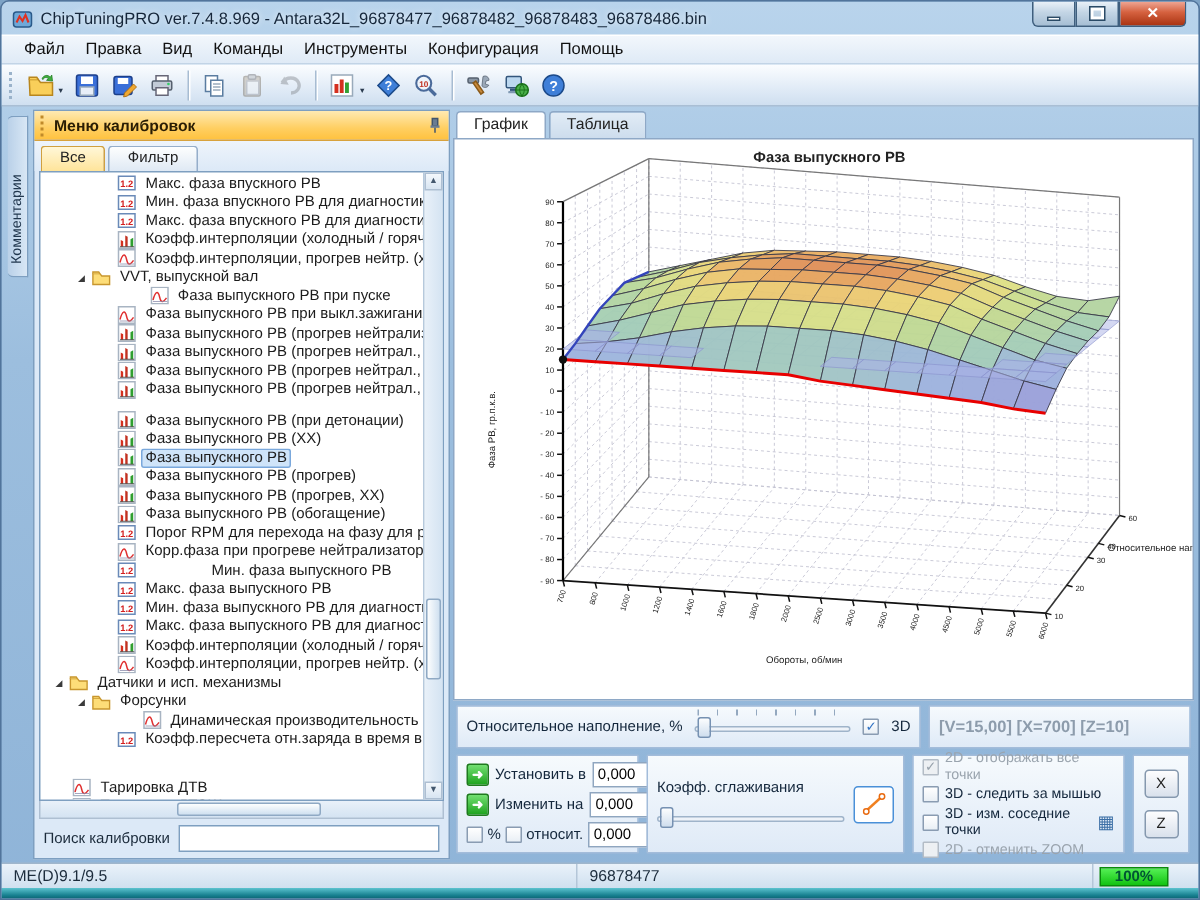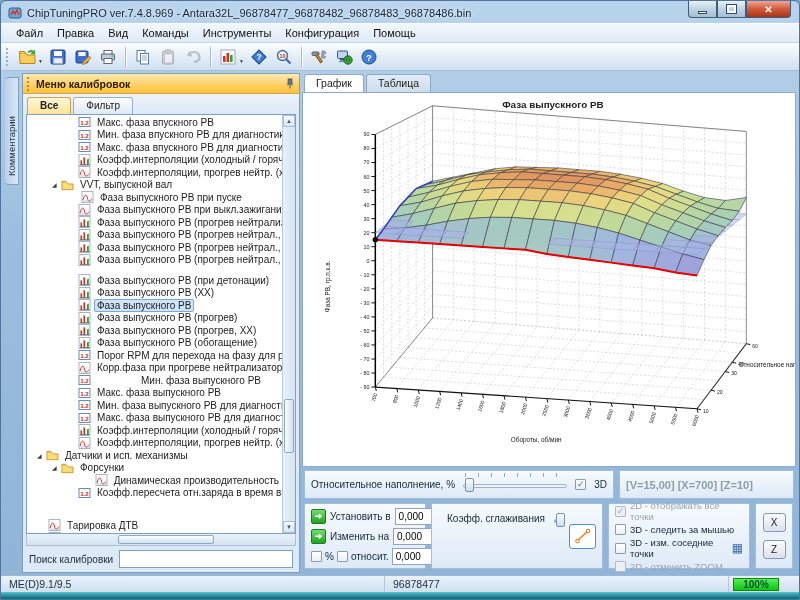--- a/index.html
+++ b/index.html
@@ -28,21 +28,21 @@
 .work{flex:1;display:flex;padding:2px 3px;gap:2px;min-height:0}
 .leftstrip{width:16px;flex:0 0 16px;display:flex;flex-direction:column;align-items:center;padding-top:4px}
 .vtab{writing-mode:vertical-rl;transform:rotate(180deg);font-size:9.5px;color:#21374e;background:linear-gradient(90deg,#d8e7f5,#b9d0e8);border:1px solid #7e9fc0;border-right:none;border-radius:0 4px 4px 0;padding:8px 1px;height:108px}
 
 .sidebar{width:278px;flex:0 0 278px;display:flex;flex-direction:column;background:#dce9f7;border:1px solid #7e9fc0;min-height:0}
 .sb-header{height:20px;flex:0 0 20px;display:flex;align-items:center;background:linear-gradient(#ffeab2,#ffcf62 60%,#ffc23f);border-bottom:1px solid #d8a23c;padding:0 4px}
 .sb-grip{width:4px;height:14px;border-left:2px dotted #c08a2a;margin-right:5px}
 .sb-title{font-size:10.5px;font-weight:bold;color:#2a1d04;flex:1}
 .sb-tabs{height:20px;flex:0 0 20px;display:flex;align-items:flex-end;padding:2px 4px 0 4px;gap:2px;background:linear-gradient(#eef4fb,#dce9f7)}
 .sbtab{font-size:10px;color:#222;padding:2px 12px 3px;border:1px solid #96aeca;border-bottom:none;border-radius:3px 3px 0 0;background:linear-gradient(#fdfefe,#dfe9f4)}
-.sbtab.active{background:linear-gradient(#fff7d8,#ffe49a);border-color:#d0a040;font-weight:bold}
+.sbtab.active{background:linear-gradient(#fff7d8,#ffe49a);border-color:#d0a040;font-weight:normal}
 .tree-wrap{flex:1;display:flex;min-height:0;margin:0 3px;border:1px solid #7e9fc0;background:#fff}
 .tree{flex:1;overflow:hidden;position:relative;padding-top:1px}
 .tree-row{height:12.5px;display:flex;align-items:center;white-space:nowrap;overflow:hidden;font-size:10px;color:#1c1c1c}
 .tree-row .ticon{width:13px;height:12px;flex:0 0 13px;margin-right:3px}
 .tree-row .ticon svg{width:13px;height:12px}
 .tri{font-size:6px;color:#3a3a3a;width:9px;flex:0 0 9px}
 .tlabel{padding:0 2px;border:1px solid transparent}
 .tlabel.sel{background:#cfe4f9;border-color:#7aa8dc;border-radius:2px}
 .vscroll{width:13px;flex:0 0 13px;background:linear-gradient(90deg,#e9f1f9,#d4e3f2);border-left:1px solid #b6c9dc;position:relative}
 .vthumb{position:absolute;left:1px;right:1px;top:68%;height:54px;background:linear-gradient(90deg,#fdfefe,#cfe0f0);border:1px solid #8fa9c4;border-radius:2px}
@@ -282,21 +282,21 @@
               <span class="tlabel">Коэфф.интерполяции, прогрев нейтр. (холодный</span>
             </div>
             <div class="tree-row" style="padding-left: 25px;">
               <span class="tri">◢</span>
               <span class="ticon"><svg viewBox="0 0 14 12">
                   <path d="M1 3.2h5l1.4 1.7H13V11H1z" fill="#fddd78" stroke="#c8962e"></path>
                   <path d="M1 3.2V2h4.2l.8 1.2" fill="#fddd78" stroke="#c8962e"></path>
                 </svg></span>
               <span class="tlabel">VVT, выпускной вал</span>
             </div>
-            <div class="tree-row" style="padding-left: 54px;">
+            <div class="tree-row" style="padding-left: 54px; justify-content: center;">
               <span class="ticon"><svg viewBox="0 0 13 12">
                   <rect x="1" y="0.5" width="11" height="11" fill="#fff" stroke="#a8b4c2"></rect>
                   <path d="M2 9c1.6-6 3.4-6.4 4.4-2s2.4 3.6 4.6.6" stroke="#e03030" fill="none" stroke-width="1"></path>
                   <line x1="2" y1="10" x2="11.5" y2="10" stroke="#88a" stroke-width=".5"></line>
                 </svg></span>
               <span class="tlabel">Фаза выпускного РВ при пуске</span>
             </div>
             <div class="tree-row" style="padding-left: 51px;">
               <span class="ticon"><svg viewBox="0 0 13 12">
                   <rect x="1" y="0.5" width="11" height="11" fill="#fff" stroke="#a8b4c2"></rect>
@@ -988,21 +988,21 @@
                 <span class="spin-val">0,000</span>
                 <span class="spin-btns">
                   <span>▲</span>
                   <span>▼</span>
                 </span>
               </div>
           </div>
         </div>
 
         <div class="grp" style="width:172px;align-items:stretch;gap:6px">
-          <div style="flex:1;display:flex;justify-content:space-evenly">
+          <div style="flex:1;display:flex;flex-direction:column;justify-content:space-evenly">
             <span class="lbl">Коэфф. сглаживания</span>
             <div class="slider">
               <div class="strack"></div>
               <div class="sthumb" style="left:2px"></div>
             </div>
           </div>
           <div style="display:flex;align-items:center">
             <div class="smooth-btn">
               <svg width="16" height="16" viewBox="0 0 16 16">
                   <line x1="2" y1="13" x2="13" y2="3" stroke="#f08020" stroke-width="1.6"></line>

